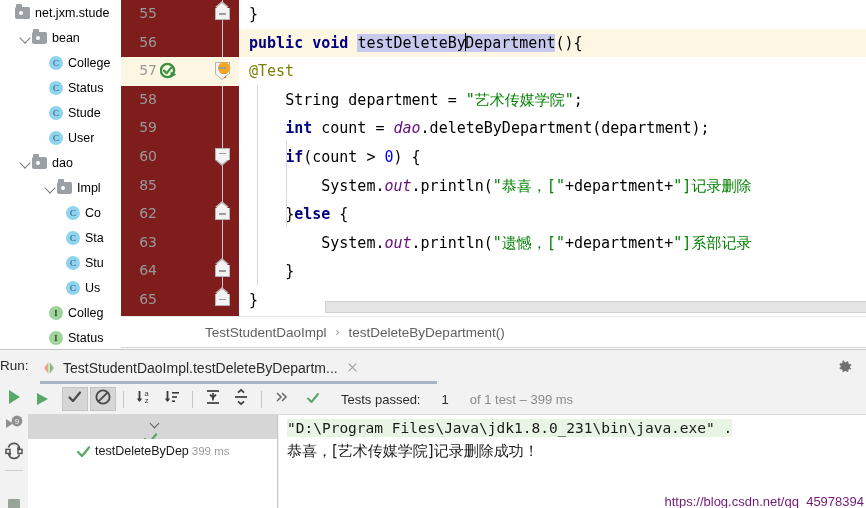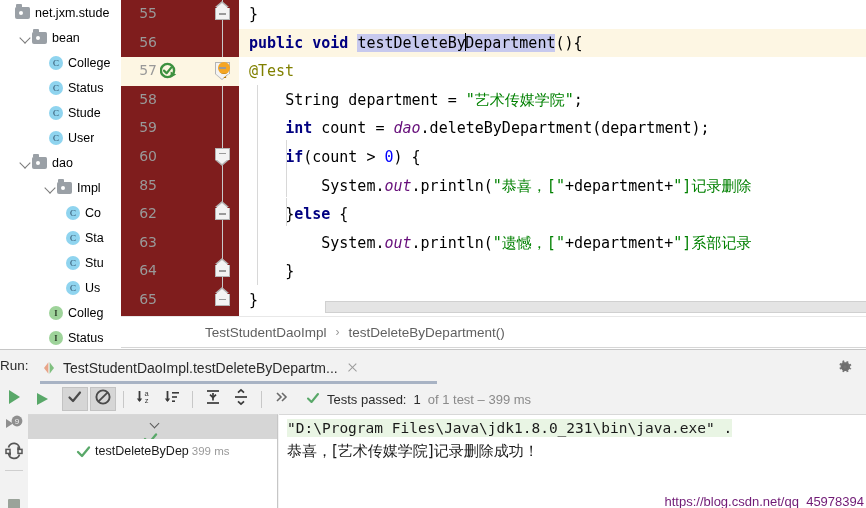--- a/index.html
+++ b/index.html
@@ -245,21 +245,21 @@
     border-bottom: none;
   }
   .tb-btn {
     width: 26px; height: 24px;
     display: flex; align-items: center; justify-content: center;
     margin: 0 1px;
   }
   .tb-btn.pressed { background: #d6d6d6; border: 1px solid #c3c3c3; }
   .tb-sep { width: 1px; height: 17px; background: #c8c8c8; margin: 0 6px; }
   #tests-passed {
-    display: flex; align-items: center; gap: 7px;
+    display: flex; align-items: center; gap: 21px;
     font-size: 13px; margin-left: 10px; white-space: nowrap;
   }
   #tests-passed .tp-strong { color: #2b2b2b; }
   #tests-passed .tp-dim { color: #8a8a8a; }
 
   
   #run-side {
     position: absolute; left: 0; top: 34px;
     width: 28px; height: 125px;
     background: #f2f2f2;

